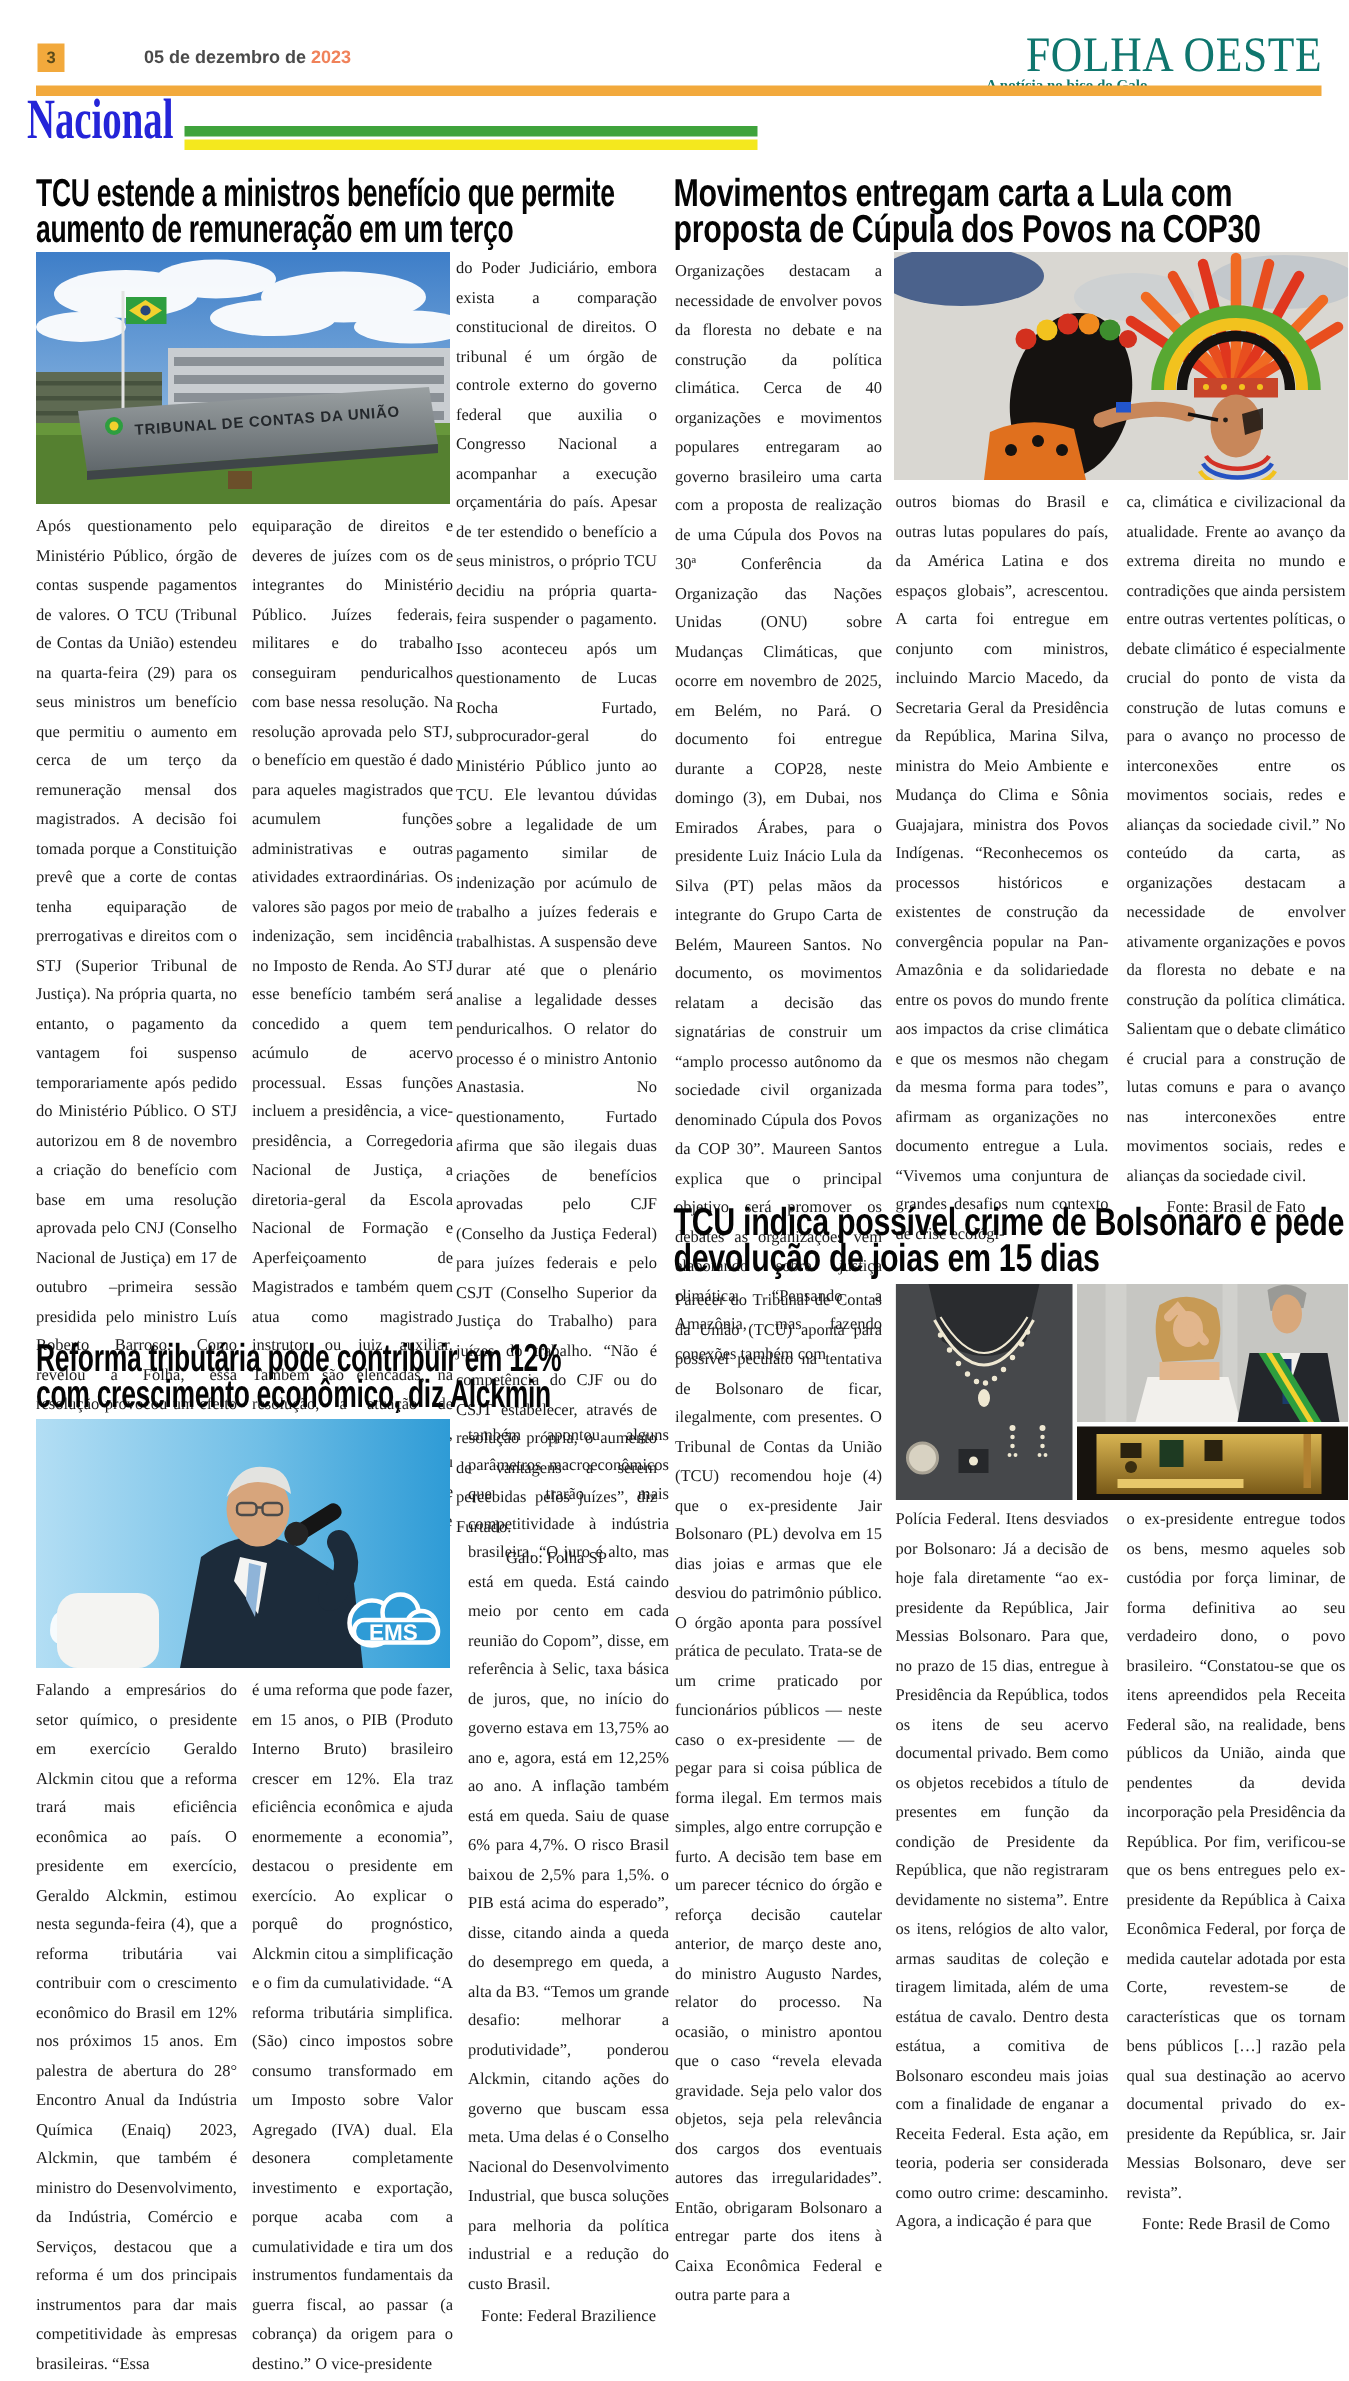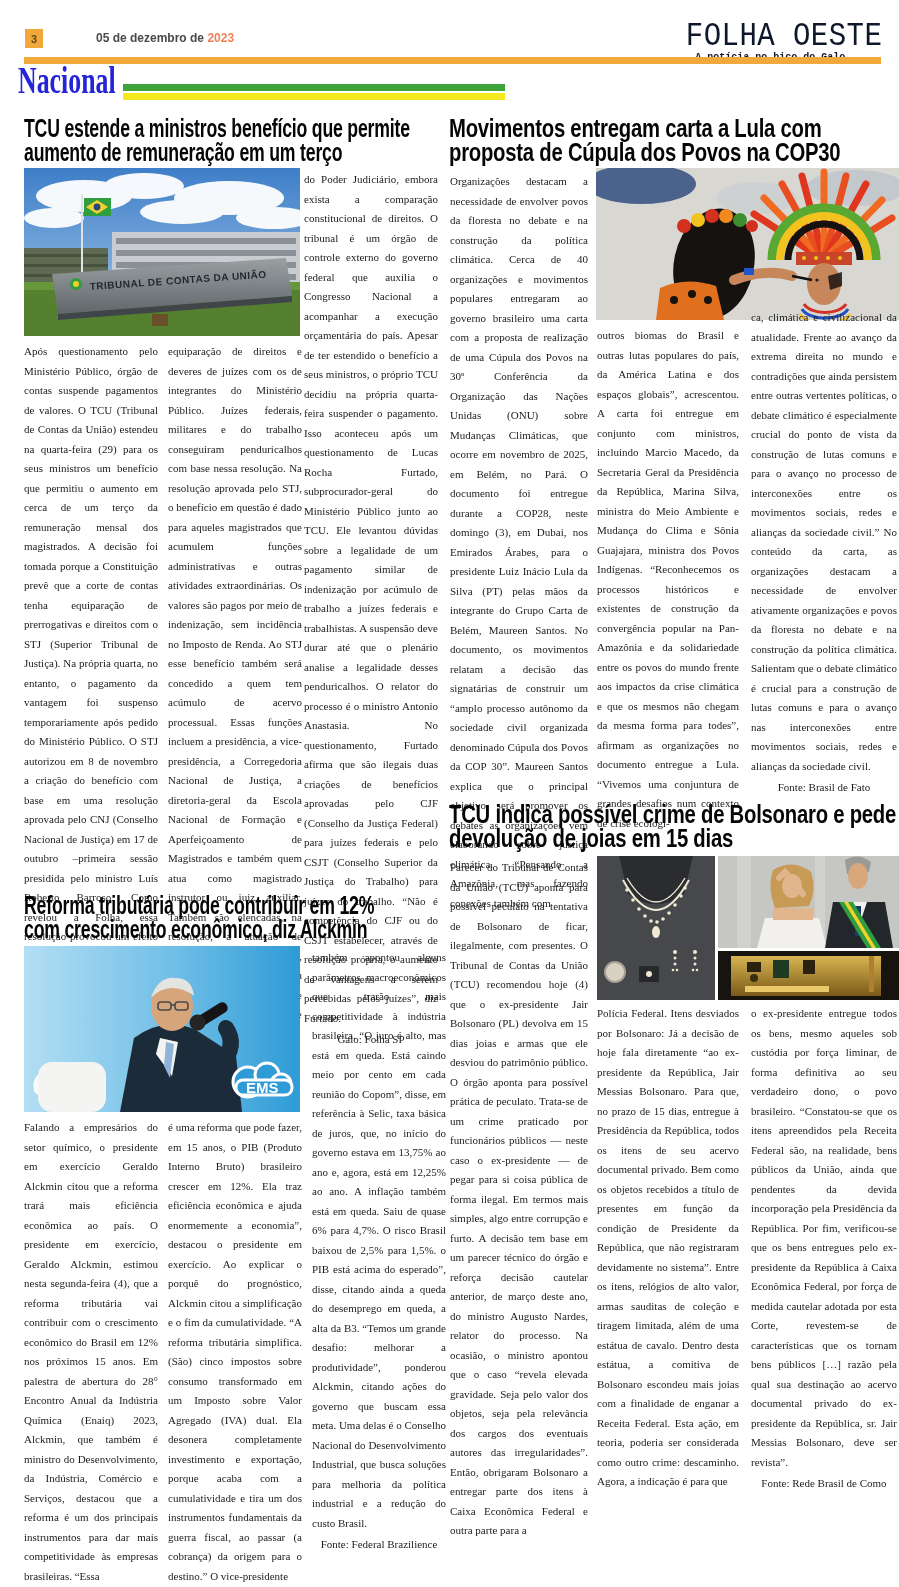--- a/index.html
+++ b/index.html
@@ -5,21 +5,21 @@
   html,body{margin:0;padding:0;background:#ffffff;}
   .page{position:relative;width:899px;height:1587px;background:#ffffff;overflow:hidden;
         font-family:"Liberation Serif",serif;color:#1b1b1b;}
   
   .pagenum{position:absolute;left:25px;top:29px;width:18px;height:19px;background:#F2A93C;
            font-family:"Liberation Sans",sans-serif;font-size:11px;font-weight:bold;color:#5a4a1a;
            display:flex;align-items:center;justify-content:center;}
   .issuedate{position:absolute;left:56px;top:31px;font-family:"Liberation Sans",sans-serif;
              font-size:12px;font-weight:bold;color:#4a4a4a;margin-left:40px;}
   .issuedate .yr{color:#F0825A;}
-  .masthead{position:absolute;right:17px;top:22px;text-align:center;font-family:Liberation Mono, monospace;color:#0f172a;}
+  .masthead{position:absolute;right:17px;top:22px;text-align:left;font-family:Liberation Serif, serif;color:#0f766e;}
   .masthead .mh-title{font-size:33px;line-height:30px;font-weight:400;letter-spacing:0.5px;
                       transform:scaleX(0.88);transform-origin:100% 50%;white-space:nowrap;}
   .masthead .mh-tag{font-size:10px;font-weight:bold;margin-top:0px;}
   .orangebar{position:absolute;left:24px;right:18px;top:57px;height:7px;background:#F2A93C;}
   .sectiontitle{position:absolute;left:18px;top:60px;font-family:"Liberation Serif",serif;
                 font-weight:bold;font-size:38px;line-height:40px;color:#2424D8;white-space:nowrap;
                 transform:scaleX(0.68);transform-origin:0 0;}
   .rule-green{position:absolute;left:123px;top:84px;width:382px;height:7px;background:#3FA33C;}
   .rule-yellow{position:absolute;left:123px;top:93px;width:382px;height:7px;background:#F4E81E;}
   
@@ -164,21 +164,21 @@
             <circle cx="112" cy="132" r="4" fill="#151210"></circle>
           <path d="M138,112 Q170,100 196,108" fill="none" stroke="#C8875A" stroke-width="10" stroke-linecap="round"></path>
           <line x1="196" y1="108" x2="216" y2="112" stroke="#111" stroke-width="2.5"></line>
           <rect x="148" y="100" width="10" height="7" fill="#2255CC"></rect>
         </g>
       </svg>
     </div>
 
     <div class="col" style="left:450px;top:172px;width:138px;">Organizações destacam a necessidade de envolver povos da floresta no debate e na construção da política climática.  Cerca de 40 organizações e movimentos populares entregaram ao governo brasileiro uma carta com a proposta de realização de uma Cúpula dos Povos na 30ª Conferência da Organização das Nações Unidas (ONU) sobre Mudanças Climáticas, que ocorre em novembro de 2025, em Belém, no Pará. O documento foi entregue durante a COP28, neste domingo (3), em Dubai, nos Emirados Árabes, para o presidente Luiz Inácio Lula da Silva (PT) pelas mãos da integrante do Grupo Carta de Belém, Maureen Santos. No documento, os movimentos relatam a decisão das signatárias de construir um “amplo processo autônomo da sociedade civil organizada denominado Cúpula dos Povos da COP 30”. Maureen Santos explica que o principal objetivo será promover os debates as organizações vem elaborando sobre justiça climática. “Pensando a Amazônia, mas fazendo conexões também com</div>
     <div class="col" style="left:597px;top:326px;width:142px;">outros biomas do Brasil e outras lutas populares do país, da América Latina e dos espaços globais”, acrescentou.  A carta foi entregue em conjunto com ministros, incluindo Marcio Macedo, da Secretaria Geral da Presidência da República, Marina Silva, ministra do Meio Ambiente e Mudança do Clima e Sônia Guajajara, ministra dos Povos Indígenas. “Reconhecemos os processos históricos e existentes de construção da convergência popular na Pan-Amazônia e da solidariedade entre os povos do mundo frente aos impactos da crise climática e que os mesmos não chegam da mesma forma para todes”, afirmam as organizações no documento entregue a Lula. “Vivemos uma conjuntura de grandes desafios num contexto de crise ecológi-</div>
-    <div class="col" style="left:751px;top:308px;width:146px;">
+    <div class="col" style="left:751px;top:326px;width:146px;">
       <span>ca, climática e civilizacional da atualidade. Frente ao avanço da extrema direita no mundo e contradições que ainda persistem entre outras vertentes políticas, o debate climático é especialmente crucial do ponto de vista da construção de lutas comuns e para o avanço no processo de interconexões entre os movimentos sociais, redes e alianças da sociedade civil.”  No conteúdo da carta, as organizações destacam a necessidade de envolver ativamente organizações e povos da floresta no debate e na construção da política climática. Salientam que o debate climático é crucial para a construção de lutas comuns e para o avanço nas interconexões entre movimentos sociais, redes e alianças da sociedade civil.</span>
       <div class="source">Fonte: Brasil de Fato</div>
     </div>
   </div>
 
   <div>
     <div class="hl hlR" style="left:449px;top:802px;">TCU indica possível crime de Bolsonaro e pede</div>
     <div class="hl hlR" style="left:449px;top:826px;">devolução de joias em 15 dias</div>
 
     <div class="photo" style="left:597px;top:856px;width:302px;height:144px;">

